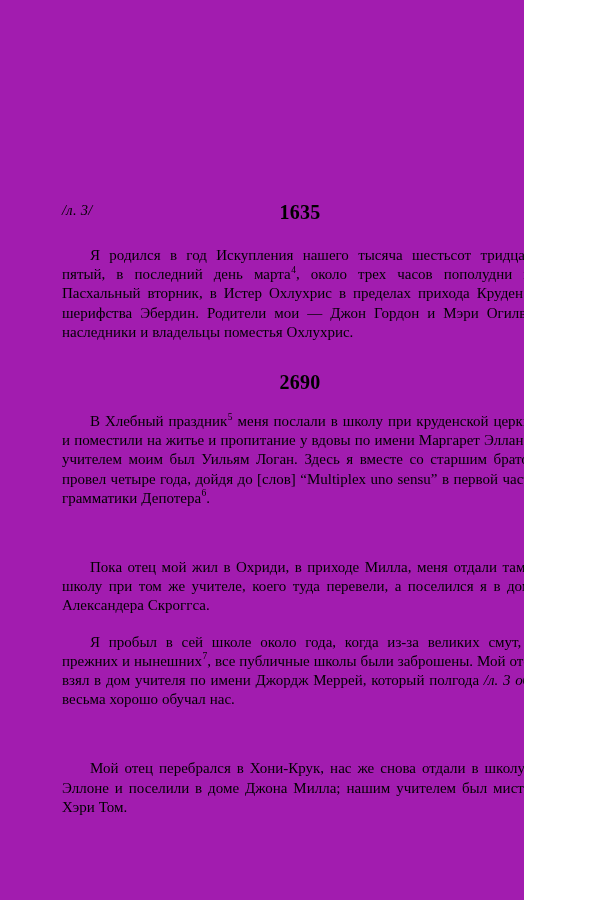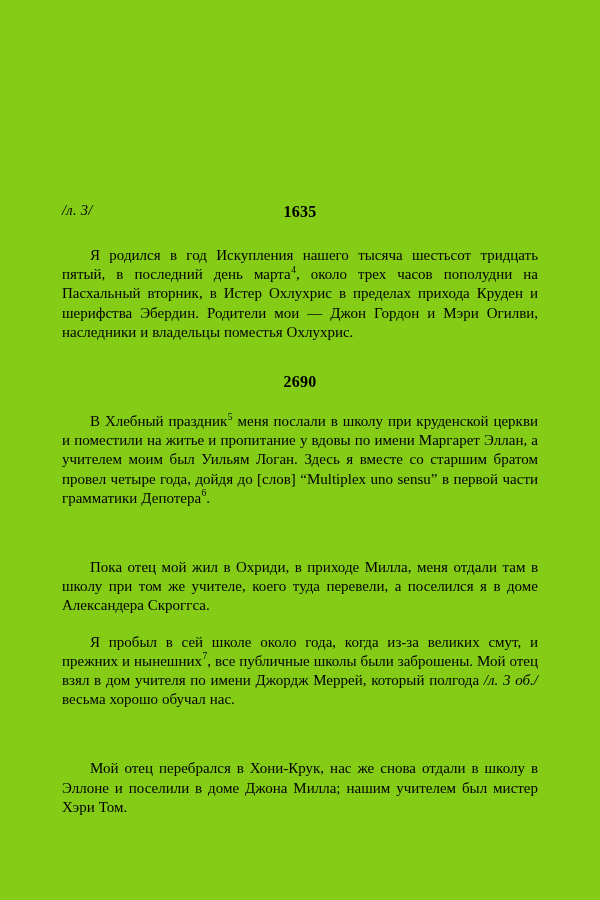--- a/index.html
+++ b/index.html
@@ -2,23 +2,23 @@
 <html><head>
 <meta charset="utf-8">
 <style>
   html, body {
     margin: 0;
     padding: 0;
     background: #ffffff;
   }
   .page {
     position: relative;
-    width: 600px;
+    width: 524px;
     height: 900px;
-    background: #84cc16;
+    background: #a21caf;
     overflow: hidden;
     font-family: "Liberation Serif", "DejaVu Serif", serif;
     color: #000000;
   }
   .content {
     position: absolute;
     left: 62px;
     top: 202px;
     width: 476px;
   }
@@ -33,21 +33,21 @@
     left: 0;
     top: 0;
     font-style: italic;
     font-size: 14.5px;
     letter-spacing: 0.3px;
     white-space: nowrap;
   }
   .year {
     text-align: center;
     font-weight: bold;
-    font-size: 16px;
+    font-size: 20px;
     letter-spacing: 0.2px;
     line-height: 20px;
   }
   .folio-head-row .year {
     position: absolute;
     left: 0;
     right: 0;
     top: 0;
   }
 

